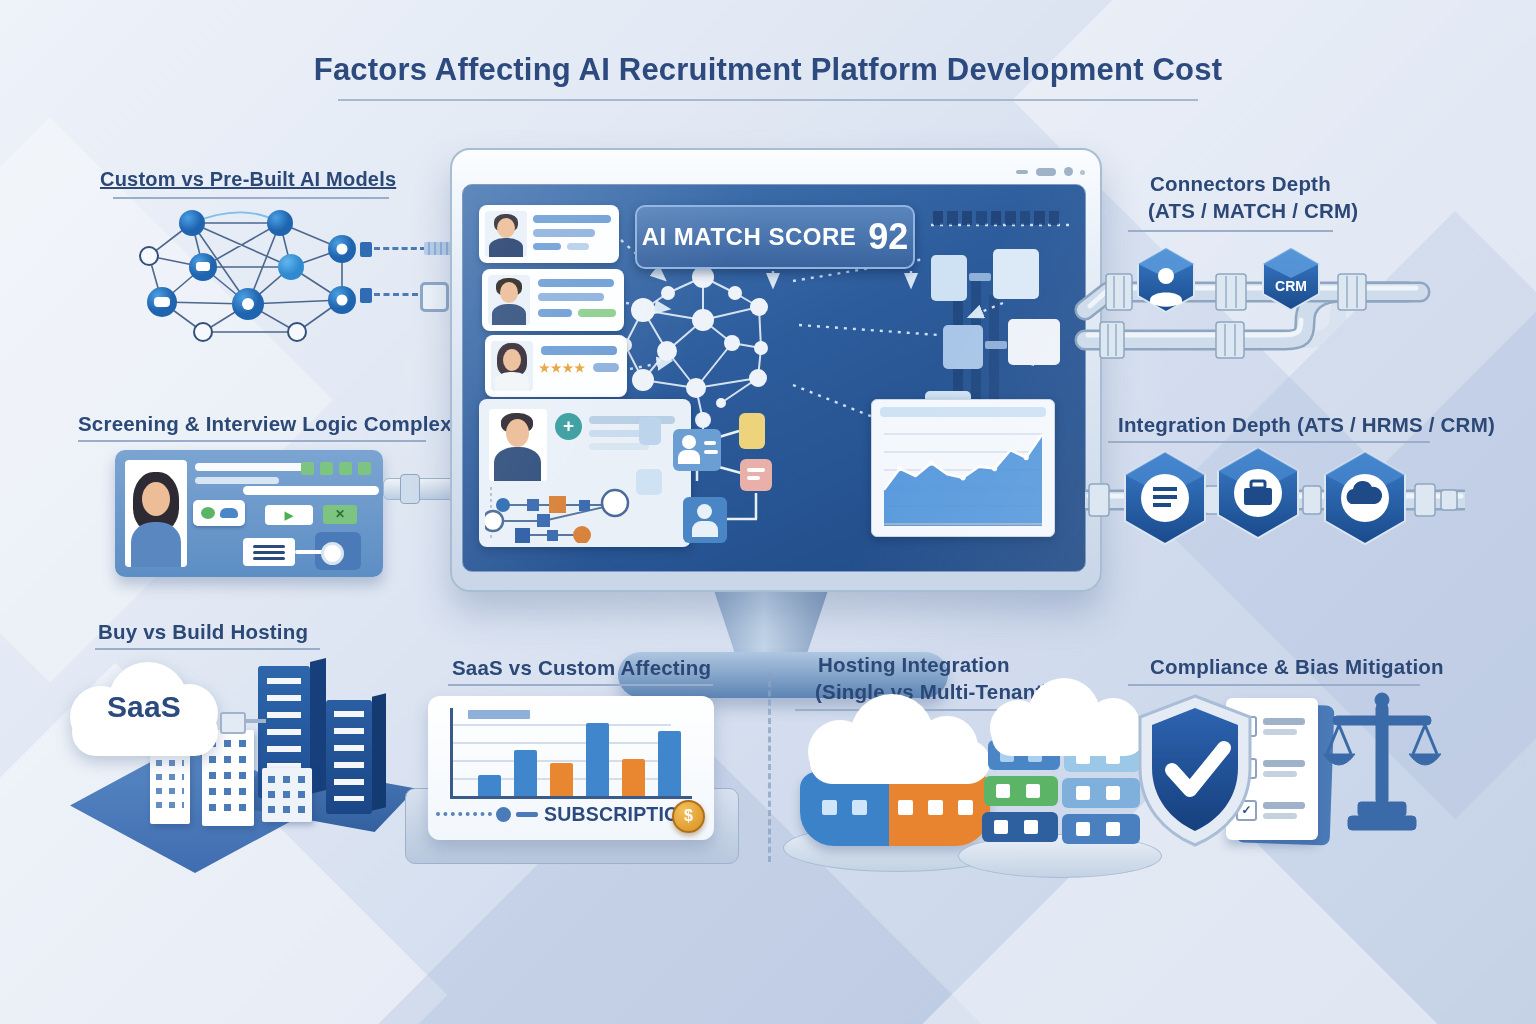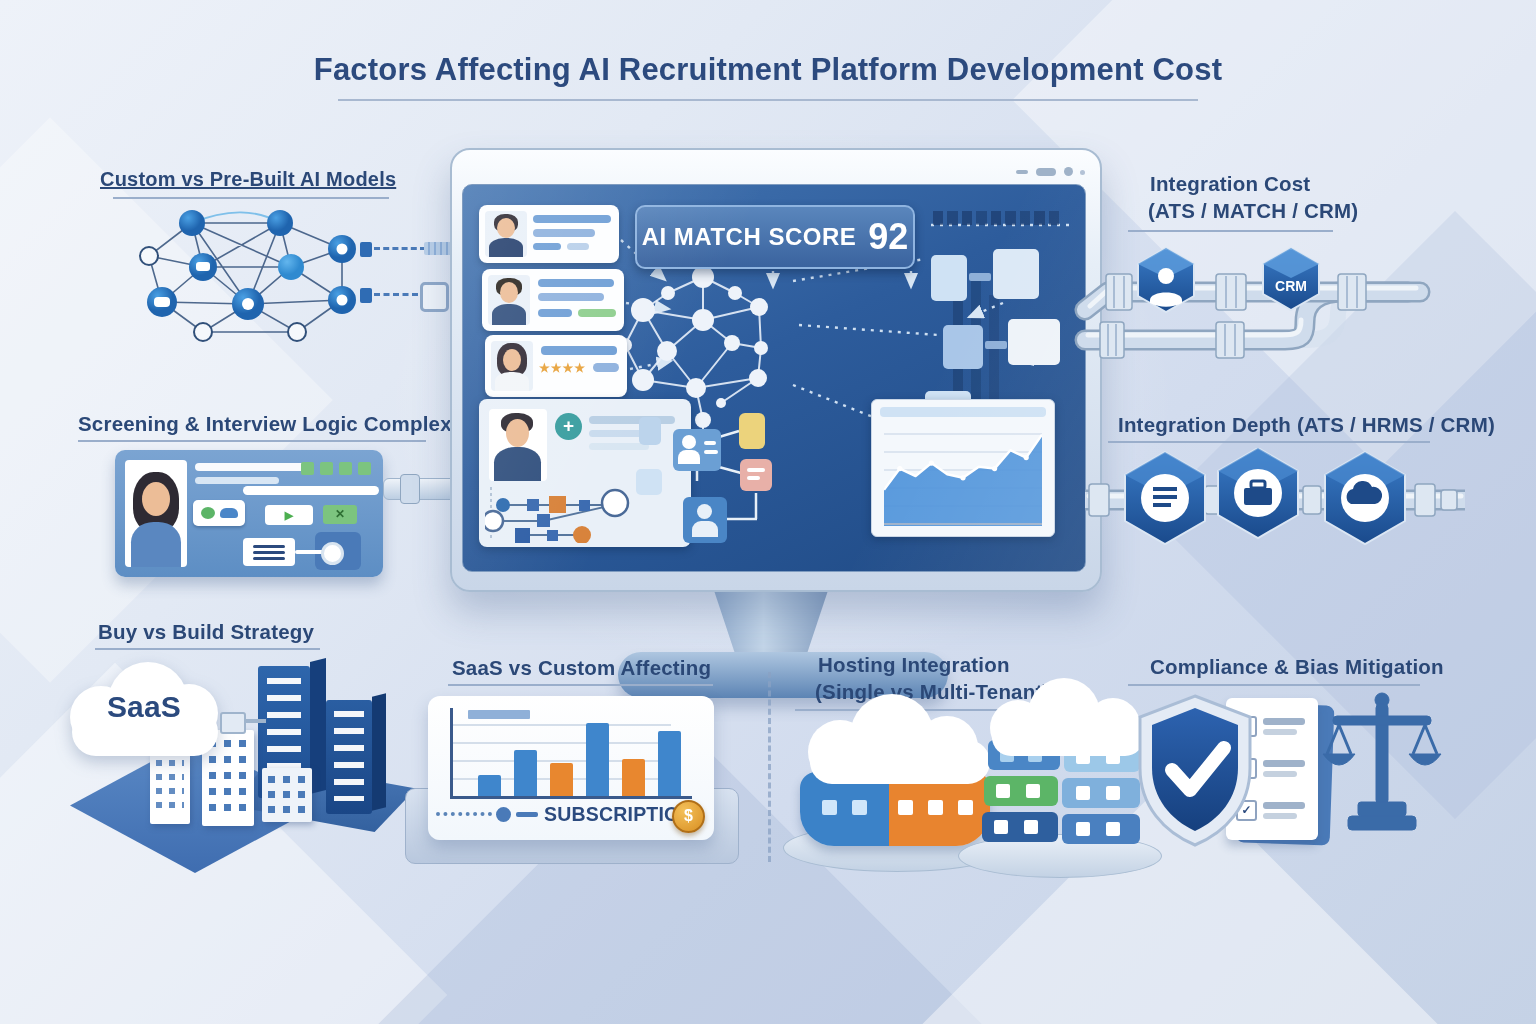--- a/index.html
+++ b/index.html
@@ -130,21 +130,21 @@
   <div class="tb" style="left:138px;top:95px;width:32px;height:3px;background:#2b4a7e;"></div>
   <div class="tb" style="left:138px;top:101px;width:32px;height:3px;background:#2b4a7e;"></div>
   <div class="tb" style="left:138px;top:107px;width:32px;height:3px;background:#2b4a7e;"></div>
   <div class="tb" style="left:200px;top:82px;width:46px;height:38px;background:#4a7ab8;border-radius:6px;"></div>
   <div class="tb" style="left:180px;top:100px;width:34px;height:4px;background:#ffffff;border-radius:2px;"></div>
   <div class="tb" style="left:206px;top:92px;width:17px;height:17px;background:#ffffff;border:3px solid #d8e4f0;border-radius:50%;"></div>
 </div>
 <div class="abs" style="left:383px;top:478px;width:72px;height:20px;background:linear-gradient(180deg,#eef3f9,#bccee2);border:1px solid #9fb4cc;border-radius:6px;"></div>
 <div class="abs" style="left:400px;top:474px;width:18px;height:28px;background:#cfdcec;border:1px solid #8fa6c0;border-radius:4px;"></div>
 
-<div class="h" style="left:98px;top:620px;font-size:20.5px;">Buy vs Build Strategy</div>
+<div class="h" style="left:98px;top:620px;font-size:20.5px;">Buy vs Build Hosting</div>
 <div class="rule" style="left:95px;top:648px;width:225px;"></div>
 
 <div class="abs" style="left:70px;top:738px;width:250px;height:135px;background:linear-gradient(180deg,#5b8ac6,#3f6db0);clip-path:polygon(50% 0,100% 50%,50% 100%,0 50%);"></div>
 
 <div class="abs" style="left:228px;top:762px;width:188px;height:70px;background:linear-gradient(180deg,#4a78b6,#33619f);clip-path:polygon(22% 0,100% 38%,78% 100%,0 62%);"></div>
 
 <div class="abs" style="left:258px;top:666px;width:52px;height:132px;background:linear-gradient(180deg,#2e66ac,#1e4e92);border-radius:3px;">
   <div class="abs" style="left:9px;top:12px;width:34px;height:105px;background:repeating-linear-gradient(180deg,rgba(255,255,255,.95) 0 6px,rgba(255,255,255,0) 6px 17px);"></div>
 </div>
 <div class="abs" style="left:310px;top:660px;width:16px;height:132px;background:#163f7c;transform:skewY(-14deg);"></div>
@@ -359,21 +359,21 @@
           <circle cx="79.0" cy="51.8" r="2.6" fill="#fff"></circle>
           <circle cx="110.6" cy="42.6" r="2.6" fill="#fff"></circle>
           <circle cx="142.2" cy="31.6" r="2.6" fill="#fff"></circle>
           <line x1="0" y1="98" x2="158" y2="98" stroke="#9fb2ca" stroke-width="2"></line>
         </svg>
   </div>
 
   <div class="abs" style="left:0;top:0;width:622px;height:386px;background:linear-gradient(115deg,rgba(255,255,255,.14) 0%,rgba(255,255,255,0) 38%,rgba(255,255,255,0) 70%,rgba(255,255,255,.1) 100%);pointer-events:none;"></div>
 </div>
 
-<div class="h" style="left:1150px;top:172px;font-size:20.5px;">Integration Cost</div>
+<div class="h" style="left:1150px;top:172px;font-size:20.5px;">Connectors Depth</div>
 <div class="h" style="left:1148px;top:199px;font-size:20.5px;">(ATS / MATCH / CRM)</div>
 <div class="rule" style="left:1128px;top:230px;width:205px;"></div>
 
 <svg class="abs" style="left:1000px;top:240px;" width="470" height="150" viewBox="0 0 470 150">
   <defs>
     <linearGradient id="hexg" x1="0" y1="0" x2="0" y2="1">
           <stop offset="0%" stop-color="#3a7cc8"></stop>
           <stop offset="100%" stop-color="#1a4a8c"></stop>
         </linearGradient>
   </defs>

